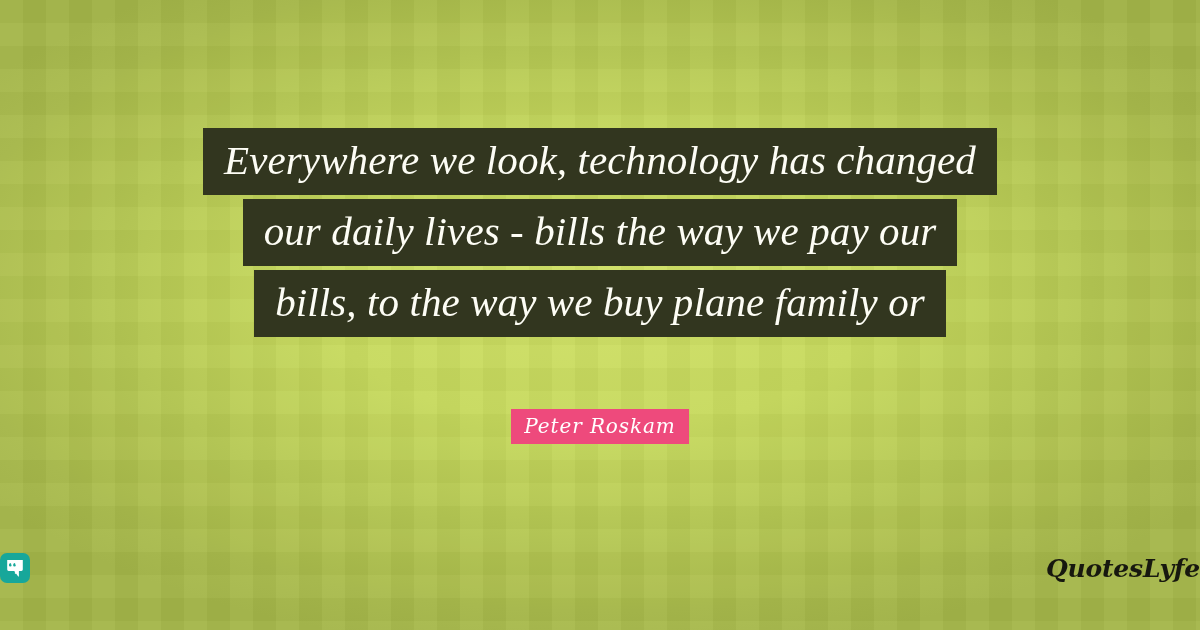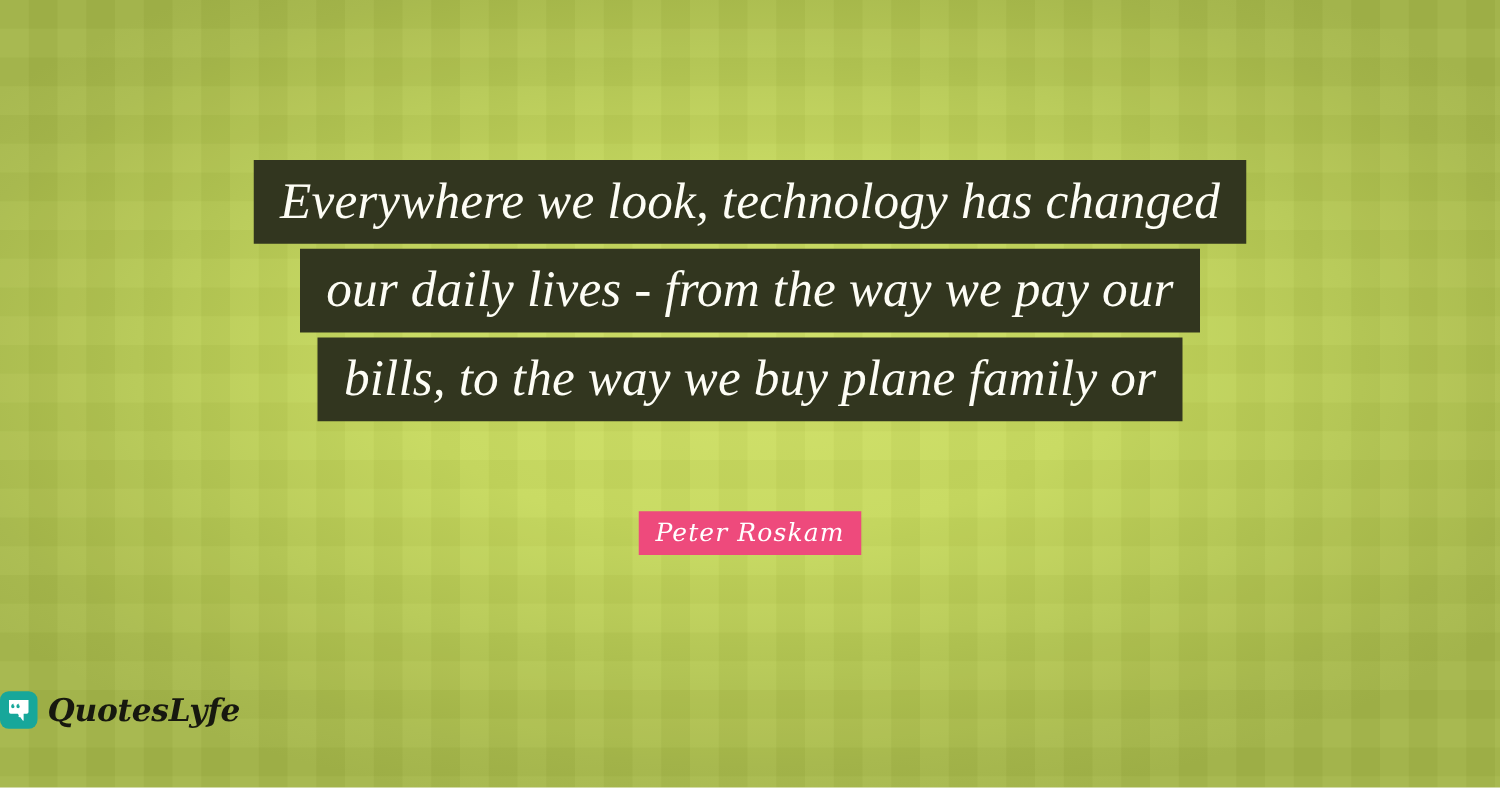--- a/index.html
+++ b/index.html
@@ -81,21 +81,21 @@
     white-space: pre;
   }
 
   .brand {
     position: absolute;
     left: 0;
     right: 0;
     top: 553px;
     display: flex;
     align-items: center;
-    justify-content: flex-start;
+    justify-content: space-between;
     gap: 8px;
   }
 
   .brand-mark {
     width: 30px;
     height: 30px;
     border-radius: 7px;
     background: #17a79a;
     display: flex;
     align-items: center;
@@ -116,21 +116,21 @@
 </style>
 </head>
 <body>
 
 <div class="canvas">
 
   <div class="texture"></div>
 
   <div class="quote-block">
     <span class="quote-line">Everywhere we look, technology has changed</span>
-    <span class="quote-line">our daily lives - from the way we pay our</span>
+    <span class="quote-line">our daily lives - bills the way we pay our</span>
     <span class="quote-line">bills, to the way we buy plane family or</span>
   </div>
 
   <div class="author-wrap">
     <span class="author">Peter Roskam</span>
   </div>
 
   <div class="brand">
     <span class="brand-mark">
       <svg width="22" height="22" viewBox="0 0 22 22" aria-hidden="true">

